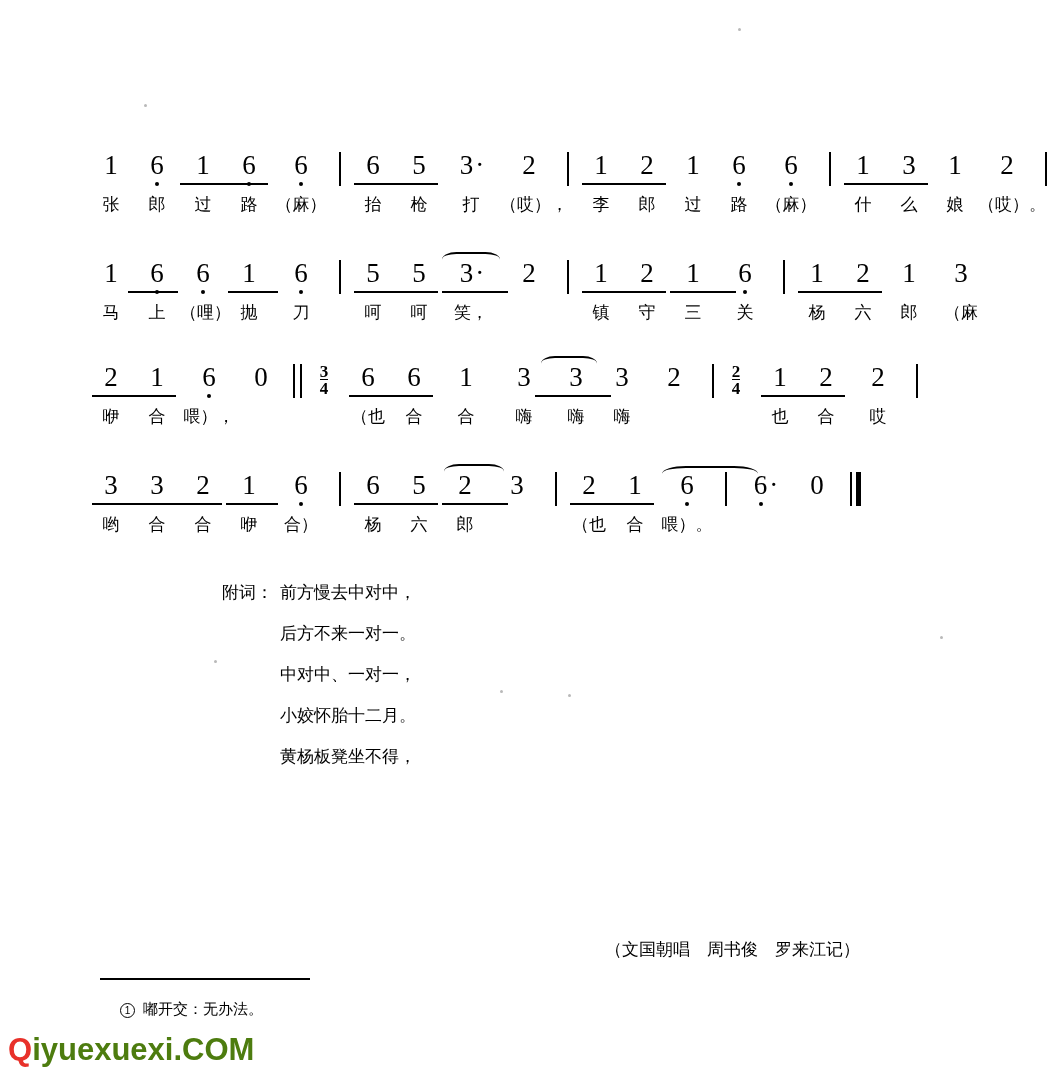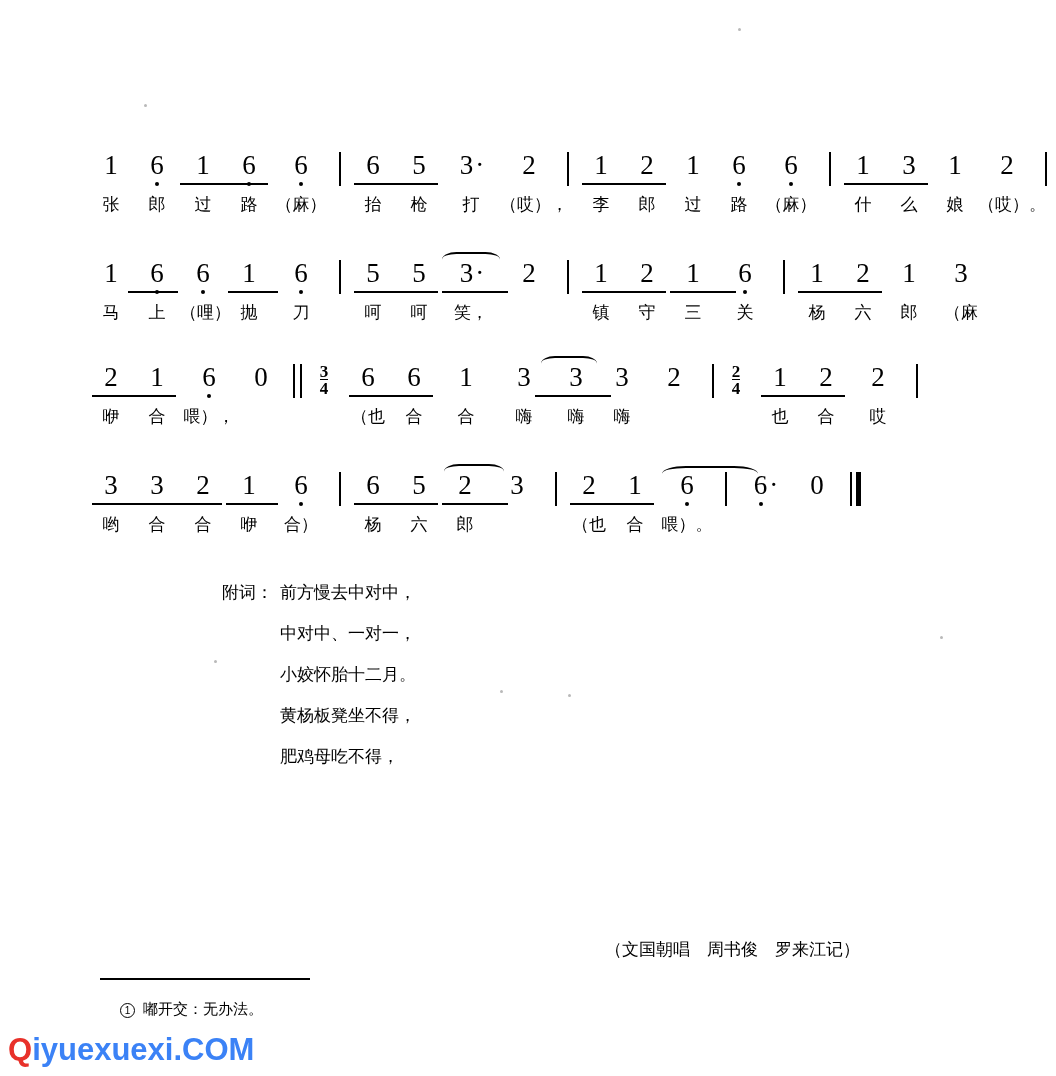--- a/index.html
+++ b/index.html
@@ -208,21 +208,21 @@
     position: absolute;
     left: 8px;
     bottom: 8px;
     font-family: "Liberation Sans", sans-serif;
     font-size: 31px;
     font-weight: bold;
     letter-spacing: 0px;
     white-space: nowrap;
   }
   .watermark .q { color: #e8312a; }
-  .watermark .rest { color: #3b82f6; }
+  .watermark .rest { color: #4d7c0f; }
 
   
   .speck {
     position: absolute;
     background: #b9b9b9;
     width: 3px;
     height: 3px;
     border-radius: 50%;
   }
 </style>
@@ -613,24 +613,24 @@
       </div>
     </div>
   </div>
 
 </div>
 
 <div class="appendix">
   <div class="label">附词：</div>
   <ol>
     <li>前方慢去中对中，</li>
+    <li>后方不来一对一。</li>
     <li>中对中、一对一，</li>
     <li>小姣怀胎十二月。</li>
     <li>黄杨板凳坐不得，</li>
-    <li>肥鸡母吃不得，</li>
   </ol>
 </div>
 
 <div class="credits">（文国朝唱　周书俊　罗来江记）</div>
 
 <div class="footnote-rule"></div>
 <div class="footnote">
   <span class="circ">1</span><span>嘟开交：无办法。</span>
 </div>
 

